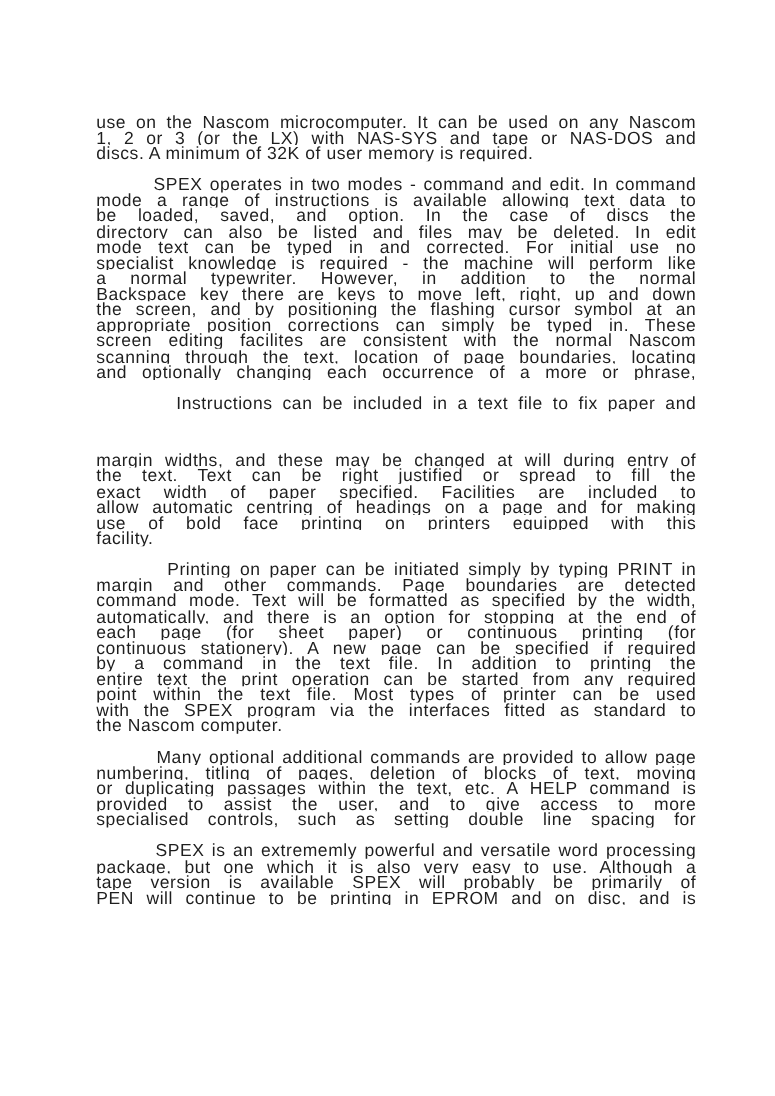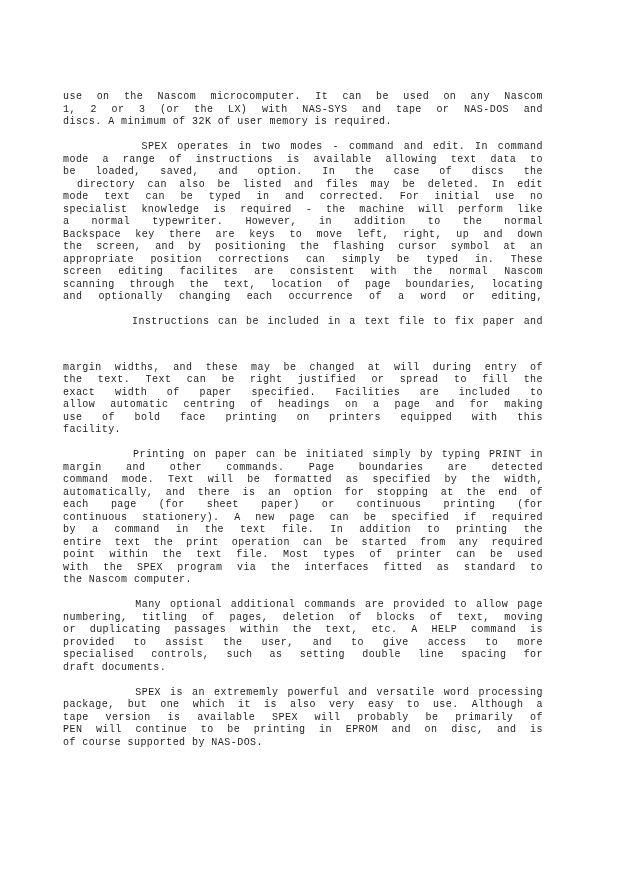--- a/index.html
+++ b/index.html
@@ -1,23 +1,23 @@
 <!DOCTYPE html>
 <html><head>
   <meta charset="utf-8">
   <style>
     html, body { margin: 0; padding: 0; background: #ffffff; }
     body { width: 620px; height: 877px; position: relative; overflow: hidden; }
     .page {
       position: absolute;
-      left: 63px;
+      left: 77px;
       top: 91px;
       width: 480px;
-      font-family: Liberation Mono, monospace;
-      font-size: 10px;
+      font-family: Liberation Sans, sans-serif;
+      font-size: 14px;
       color: #1e1e1e;
       letter-spacing: 0.45px;
     }
     .para { margin: 0 0 12.5px 0; }
     .line {
       display: block;
       height: 12.5px;
       line-height: 12.5px;
       white-space: nowrap;
       text-align: justify;
@@ -32,30 +32,30 @@
 <div class="page">
   <div class="para">
     <span class="line" style="white-space: normal;">use on the Nascom microcomputer.  It can be used on  any  Nascom</span>
     <span class="line" style="white-space: normal;">1,  2  or  3  (or  the  LX) with NAS-SYS and tape or NAS-DOS and</span>
     <span class="line last" style="white-space: normal;">discs.  A minimum of 32K of user memory is required.</span>
   </div>
   <div class="para">
     <span class="line" style="white-space: normal;">&nbsp;&nbsp;&nbsp;&nbsp;&nbsp;&nbsp;&nbsp;&nbsp;SPEX  operates in two modes - command and edit.  In command</span>
     <span class="line" style="white-space: normal;">mode a range of instructions is available allowing text data  to</span>
     <span class="line" style="white-space: normal;">be  loaded,  saved,  and  option.  In  the  case  of discs the</span>
-    <span class="line" style="white-space: normal; margin-left: 14px;">directory can also be listed and files may be deleted.  In  edit</span>
+    <span class="line" style="white-space: normal;">directory can also be listed and files may be deleted.  In  edit</span>
     <span class="line" style="white-space: normal;">mode  text  can  be  typed in and corrected.  For initial use no</span>
     <span class="line" style="white-space: normal;">specialist knowledge is required - the machine will perform like</span>
     <span class="line" style="white-space: normal;">a  normal  typewriter.  However,  in  addition  to  the  normal</span>
     <span class="line" style="white-space: normal;">Backspace key there are keys to move left, right,  up  and  down</span>
     <span class="line" style="white-space: normal;">the  screen, and by positioning the flashing cursor symbol at an</span>
     <span class="line" style="white-space: normal;">appropriate position corrections can simply be typed in.  These</span>
     <span class="line" style="white-space: normal;">screen  editing  facilites are consistent with the normal Nascom</span>
     <span class="line" style="white-space: normal;">scanning through the text, location of page boundaries, locating</span>
-    <span class="line" style="white-space: normal;">and optionally changing each occurrence of  a  word  or  editing,</span>
+    <span class="line" style="white-space: normal;">and optionally changing each occurrence of  a  more  or  phrase,</span>
   </div>
   <div class="para">
     <span class="line" style="white-space: normal;">&nbsp;&nbsp;&nbsp;&nbsp;&nbsp;&nbsp;&nbsp;&nbsp;Instructions can be included in a text file to fix paper and</span>
     <span class="line" style="white-space: normal; margin-top: 33px;">margin  widths, and these may be changed at will during entry of</span>
     <span class="line" style="white-space: normal;">the text.  Text can be right justified or  spread  to  fill  the</span>
     <span class="line" style="white-space: normal;">exact  width  of  paper  specified.  Facilities are included to</span>
     <span class="line" style="white-space: normal;">allow automatic centring of headings on a page  and  for  making</span>
     <span class="line" style="white-space: normal;">use  of  bold  face  printing  on  printers  equipped  with this</span>
     <span class="line last" style="white-space: normal;">facility.</span>
   </div>
@@ -71,22 +71,20 @@
     <span class="line" style="white-space: normal;">point  within  the text file.  Most types of printer can be used</span>
     <span class="line" style="white-space: normal;">with the SPEX program via the interfaces fitted as  standard  to</span>
     <span class="line last" style="white-space: normal;">the Nascom computer.</span>
   </div>
   <div class="para">
     <span class="line" style="white-space: normal;">&nbsp;&nbsp;&nbsp;&nbsp;&nbsp;&nbsp;&nbsp;&nbsp;Many optional additional commands are provided to allow page</span>
     <span class="line" style="white-space: normal;">numbering,  titling of pages, deletion of blocks of text, moving</span>
     <span class="line" style="white-space: normal;">or duplicating passages within the text, etc.  A HELP command is</span>
     <span class="line" style="white-space: normal;">provided  to  assist  the  user,  and  to  give  access  to more</span>
     <span class="line" style="white-space: normal;">specialised controls, such as setting double  line  spacing  for</span>
-    <span class="line last" style="white-space: normal;">draft documents.</span>
   </div>
   <div class="para">
     <span class="line" style="white-space: normal;">&nbsp;&nbsp;&nbsp;&nbsp;&nbsp;&nbsp;&nbsp;&nbsp;SPEX is an extrememly powerful and versatile word processing</span>
     <span class="line" style="white-space: normal;">package,  but one which it is also very easy to use.  Although a</span>
     <span class="line" style="white-space: normal;">tape version is available SPEX will  probably  be  primarily  of</span>
     <span class="line" style="white-space: normal;">PEN will continue to be printing in EPROM and on disc,  and  is</span>
-    <span class="line last" style="white-space: normal;">of course supported by NAS-DOS.</span>
   </div>
 </div>
 
 </body></html>

